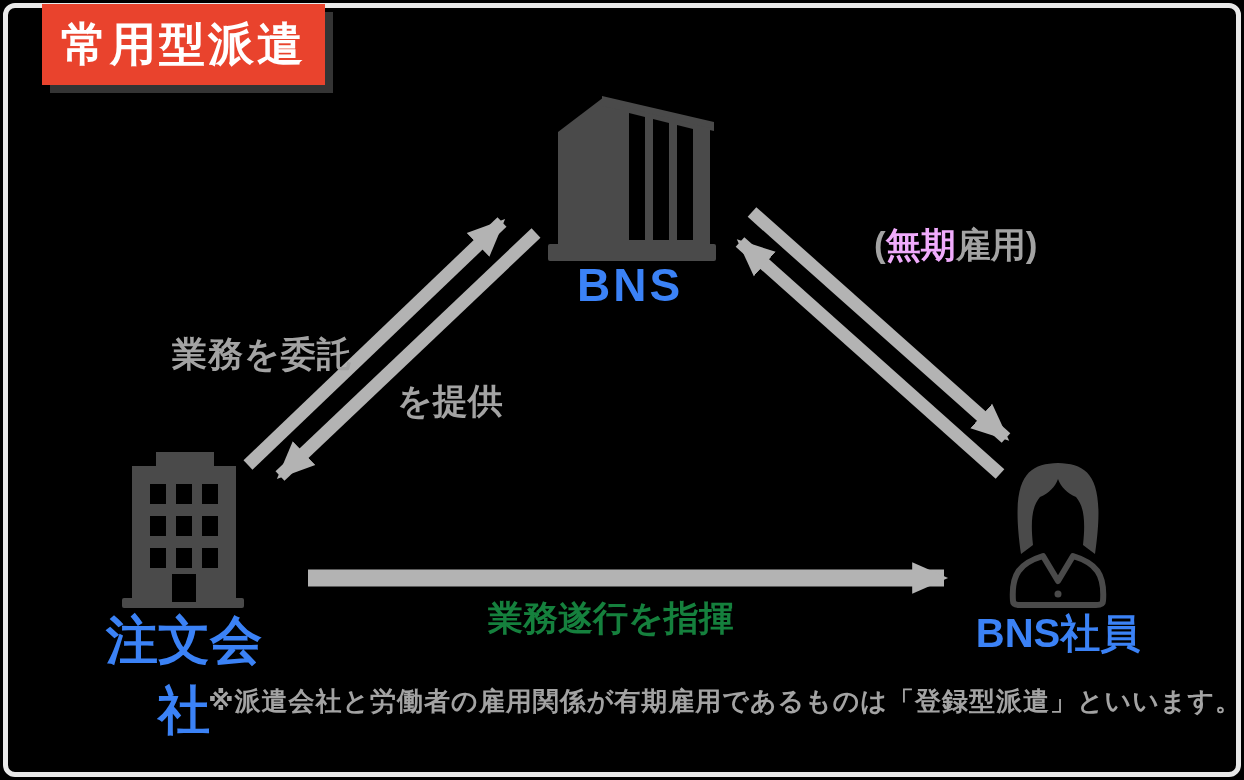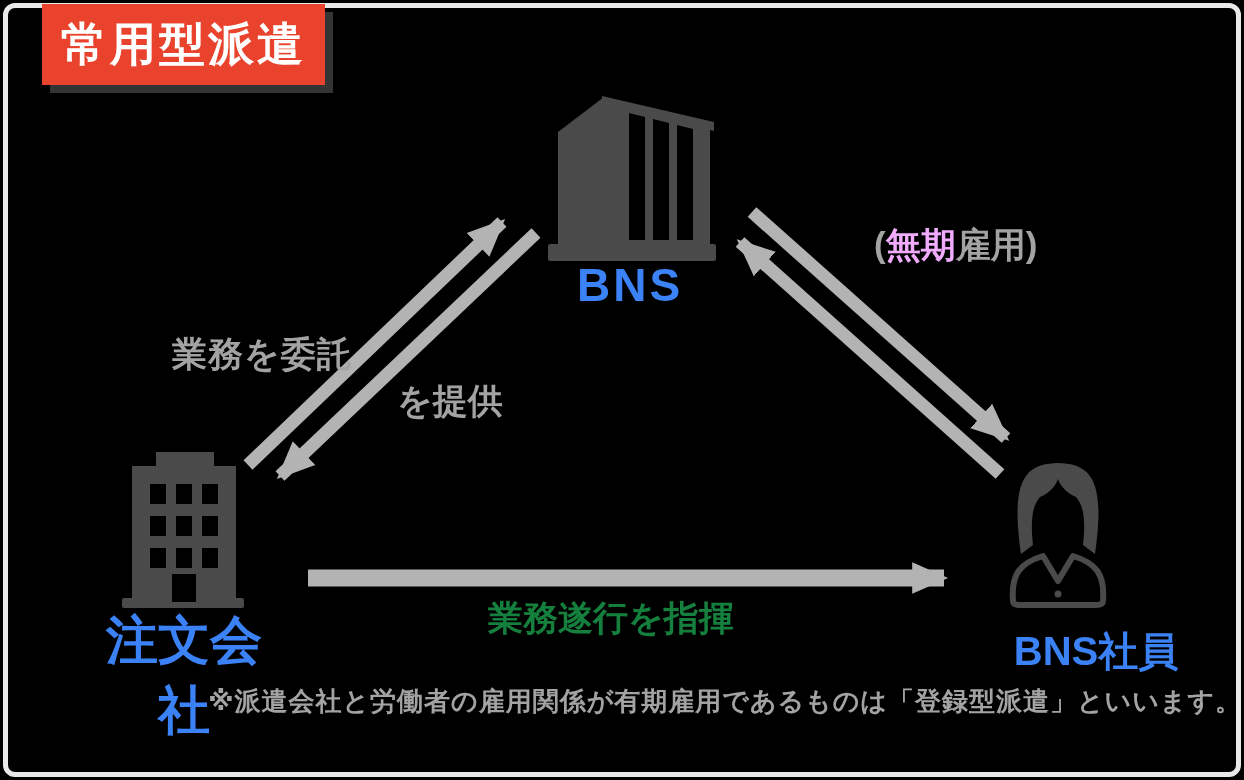--- a/index.html
+++ b/index.html
@@ -15,21 +15,21 @@
   .abs{position:absolute;}
   .badge{
     left:10px;top:4px;width:283px;height:81px;background:#e9432d;
     color:#ffffff;font-size:46px;font-weight:bold;letter-spacing:3px;
     display:flex;align-items:center;justify-content:center;
     box-shadow:8px 8px 0 #343434;z-index:5;margin-left:32px;
   }
   .node-label{font-weight:bold;color:#3b82f6;text-align:center;}
   .lbl-bns{left:545px;top:258px;width:170px;font-size:46px;letter-spacing:3px;}
   .lbl-client{left:82px;top:606px;width:204px;font-size:52px;}
-  .lbl-employee{left:994px;top:606px;width:204px;font-size:40px;margin-top:18px;}
+  .lbl-employee{left:956px;top:606px;width:204px;font-size:40px;}
   .edge-label{font-weight:bold;font-size:35px;color:#a3a3a3;line-height:44px;}
   .lbl-consign{left:172px;top:308px;letter-spacing:1px;margin-top:24px;}
   .lbl-provide{left:397px;top:379px;}
   .lbl-employment{left:874px;top:224px;line-height:42px;}
   .lbl-direct{left:488px;top:596px;width:264px;text-align:left;color:#15803d;}
   .red{color:#f0abfc;}
   .gray{color:#a3a3a3;}
   .footnote{
     left:42px;top:684px;width:1200px;text-align:right;
     font-size:26px;font-weight:bold;color:#a3a3a3;letter-spacing:1px;

